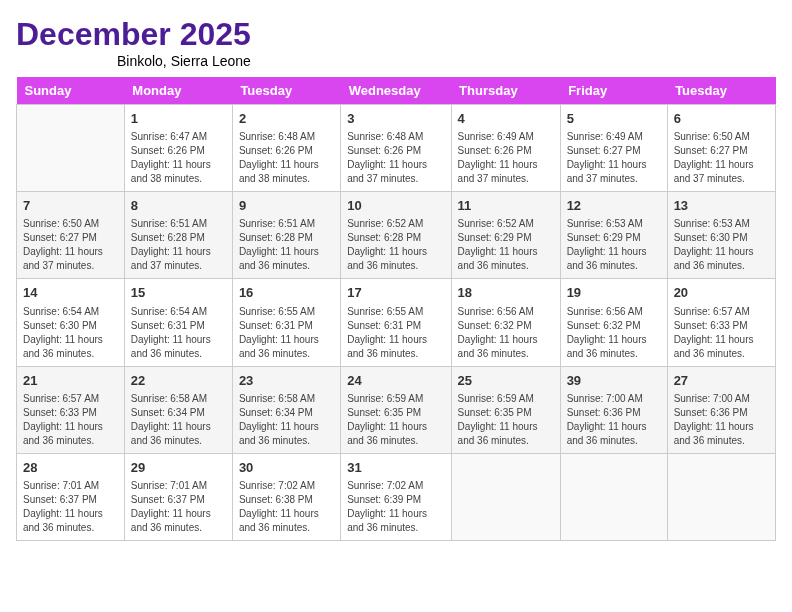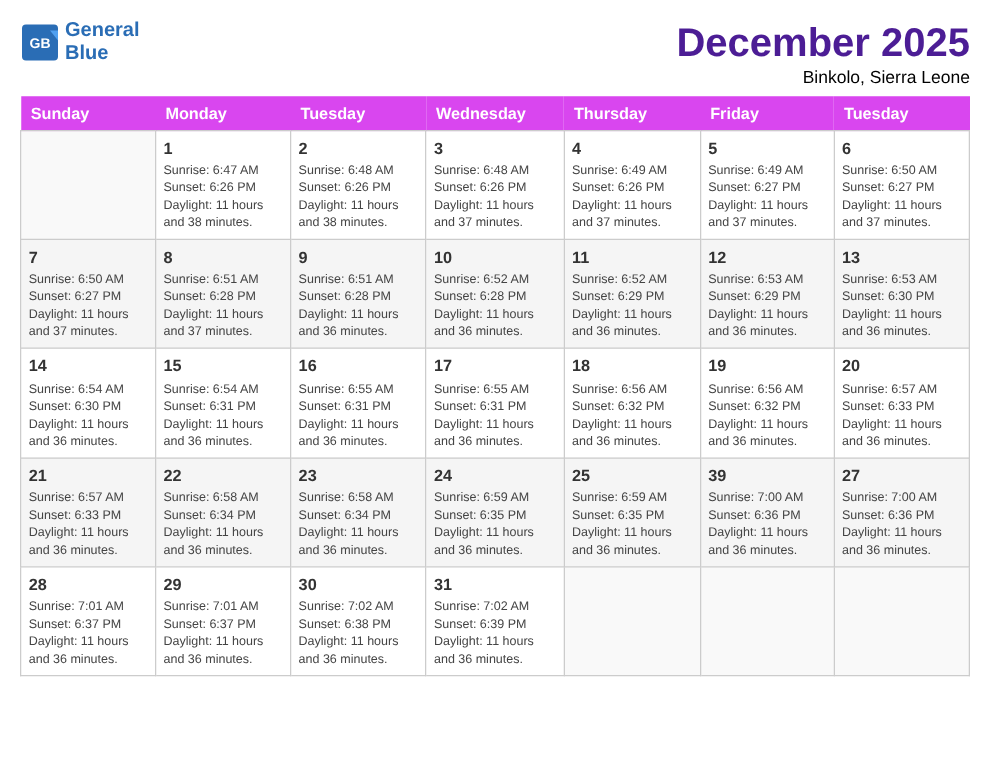--- a/index.html
+++ b/index.html
@@ -76,31 +76,20 @@
       background: #f5f5f5;
     }
     .row-bg-odd td {
       background: #fff;
     }
   </style>
 </head>
 <body>
 
 <div class="header">
-  <div class="logo">
-    <svg class="logo-icon" viewBox="0 0 40 40">
-      <rect x="2" y="2" width="36" height="36" rx="4" fill="#2a6db5"></rect>
-      <text x="20" y="25" text-anchor="middle" font-size="14" font-weight="bold" fill="white" font-family="Arial">GB</text>
-      <polygon points="30,8 38,8 38,18" fill="#5aadff" opacity="0.8"></polygon>
-    </svg>
-    <div>
-      <div style="font-size:16px;font-weight:bold;color:#2a6db5;line-height:1.1;">General</div>
-      <div style="font-size:16px;font-weight:bold;color:#2a6db5;line-height:1.1;">Blue</div>
-    </div>
-  </div>
   <div class="title-block">
     <div class="month-title">December 2025</div>
     <div class="location">Binkolo, Sierra Leone</div>
   </div>
 </div>
 
 <table>
   <thead>
     <tr>
     <th>Sunday</th>

